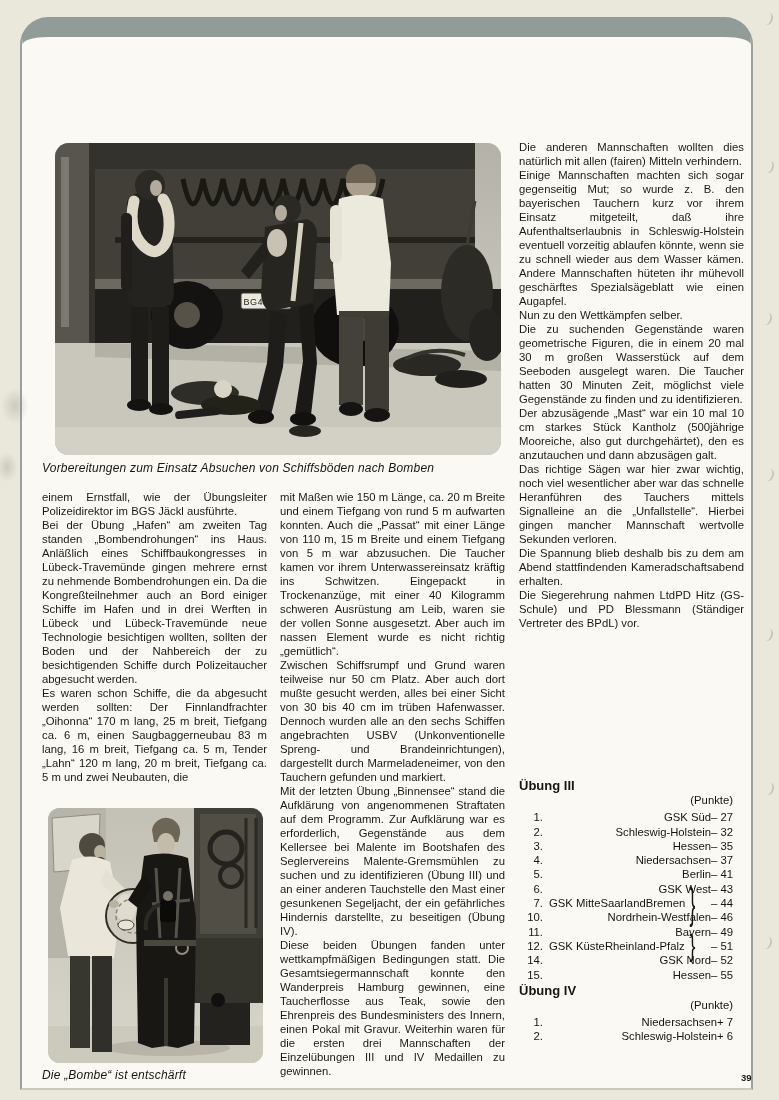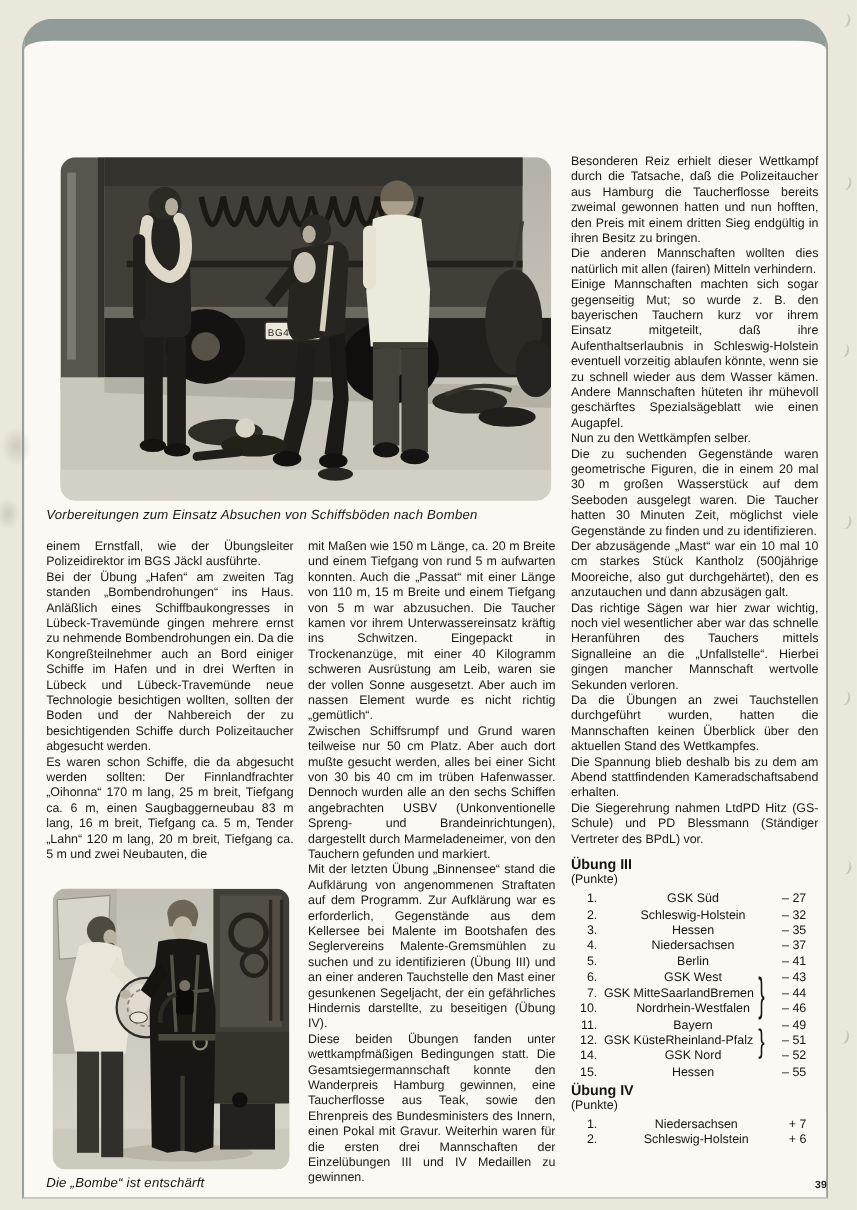--- a/index.html
+++ b/index.html
@@ -38,24 +38,24 @@
   }
   .col p{margin:0;}
   .col-1{left:42px;top:490px;width:225px;height:302px;}
   .col-2{left:280px;top:490px;width:225px;height:602px;}
   .col-3{left:519px;top:140px;width:225px;height:634px;}
   .results{
     position:absolute;left:519px;top:778px;width:216px;
     font-size:11.3px;line-height:14.3px;color:#161510;
   }
   .results h3{font-size:13px;line-height:15px;margin:0;font-weight:bold;}
-  .results .punkte{margin:0 0 3px 0;padding-right:2px;}
+  .results .punkte{text-align:right;margin:0 0 3px 0;padding-right:2px;}
   .r-row{display:flex;}
   .rk{flex:0 0 24px;text-align:right;margin-right:6px;}
-  .nm{flex:1;text-align:center;}
+  .nm{flex:1;text-align:right;}
   .pt{flex:0 0 auto;text-align:right;padding-right:2px;}
   .r-group{display:flex;align-items:center;}
   .r-group .rk{align-self:flex-start;}
   .grp-names{display:flex;flex-direction:row;align-items:flex-start;}
   .brace{display:inline-block;font-size:14px;margin-left:5px;line-height:14px;}
   .brace.b3{transform:scaleY(3.0) scaleX(1.25);}
   .brace.b2{transform:scaleY(2.1) scaleX(1.25);}
   .r-group .pt{margin-left:auto;}
   .h-iv{margin-top:1px !important;}
   .page-number{
@@ -178,28 +178,26 @@
 </div>
 
 <div class="col col-2">
   <p>mit Maßen wie 150 m Länge, ca. 20 m Breite und einem Tiefgang von rund 5 m aufwarten konnten. Auch die „Passat“ mit einer Länge von 110 m, 15 m Breite und einem Tiefgang von 5 m war abzusuchen. Die Taucher kamen vor ihrem Unterwassereinsatz kräftig ins Schwitzen. Eingepackt in Trockenanzüge, mit einer 40 Kilogramm schweren Ausrüstung am Leib, waren sie der vollen Sonne ausgesetzt. Aber auch im nassen Element wurde es nicht richtig „gemütlich“.</p>
   <p>Zwischen Schiffsrumpf und Grund waren teilweise nur 50 cm Platz. Aber auch dort mußte gesucht werden, alles bei einer Sicht von 30 bis 40 cm im trüben Hafenwasser. Dennoch wurden alle an den sechs Schiffen angebrachten USBV (Unkonventionelle Spreng- und Brandeinrichtungen), dargestellt durch Marmeladeneimer, von den Tauchern gefunden und markiert.</p>
   <p>Mit der letzten Übung „Binnensee“ stand die Aufklärung von angenommenen Straftaten auf dem Programm. Zur Aufklärung war es erforderlich, Gegenstände aus dem Kellersee bei Malente im Bootshafen des Seglervereins Malente-Gremsmühlen zu suchen und zu identifizieren (Übung III) und an einer anderen Tauchstelle den Mast einer gesunkenen Segeljacht, der ein gefährliches Hindernis darstellte, zu beseitigen (Übung IV).</p>
   <p>Diese beiden Übungen fanden unter wettkampfmäßigen Bedingungen statt. Die Gesamtsiegermannschaft konnte den Wanderpreis Hamburg gewinnen, eine Taucherflosse aus Teak, sowie den Ehrenpreis des Bundesministers des Innern, einen Pokal mit Gravur. Weiterhin waren für die ersten drei Mannschaften der Einzelübungen III und IV Medaillen zu gewinnen.</p>
 </div>
 
 <div class="col col-3">
-  <p>Besonderen Reiz erhielt dieser Wettkampf durch die Tatsache, daß die Polizeitaucher aus Hamburg die Taucherflosse bereits zweimal gewonnen hatten und nun hofften, den Preis mit einem dritten Sieg endgültig in ihren Besitz zu bringen.</p>
   <p>Die anderen Mannschaften wollten dies natürlich mit allen (fairen) Mitteln verhindern.</p>
   <p>Einige Mannschaften machten sich sogar gegenseitig Mut; so wurde z. B. den bayerischen Tauchern kurz vor ihrem Einsatz mitgeteilt, daß ihre Aufenthaltserlaubnis in Schleswig-Holstein eventuell vorzeitig ablaufen könnte, wenn sie zu schnell wieder aus dem Wasser kämen. Andere Mannschaften hüteten ihr mühevoll geschärftes Spezialsägeblatt wie einen Augapfel.</p>
   <p>Nun zu den Wettkämpfen selber.</p>
   <p>Die zu suchenden Gegenstände waren geometrische Figuren, die in einem 20 mal 30 m großen Wasserstück auf dem Seeboden ausgelegt waren. Die Taucher hatten 30 Minuten Zeit, möglichst viele Gegenstände zu finden und zu identifizieren.</p>
   <p>Der abzusägende „Mast“ war ein 10 mal 10 cm starkes Stück Kantholz (500jährige Mooreiche, also gut durchgehärtet), den es anzutauchen und dann abzusägen galt.</p>
   <p>Das richtige Sägen war hier zwar wichtig, noch viel wesentlicher aber war das schnelle Heranführen des Tauchers mittels Signalleine an die „Unfallstelle“. Hierbei gingen mancher Mannschaft wertvolle Sekunden verloren.</p>
-  <p>Da die Übungen an zwei Tauchstellen durchgeführt wurden, hatten die Mannschaften keinen Überblick über den aktuellen Stand des Wettkampfes.</p>
   <p>Die Spannung blieb deshalb bis zu dem am Abend stattfindenden Kameradschaftsabend erhalten.</p>
   <p>Die Siegerehrung nahmen LtdPD Hitz (GS-Schule) und PD Blessmann (Ständiger Vertreter des BPdL) vor.</p>
 </div>
 
 <section class="results">
   <h3>Übung III</h3>
   <div class="punkte">(Punkte)</div>
 
   <div class="r-row">
     <span class="rk">1.</span>

